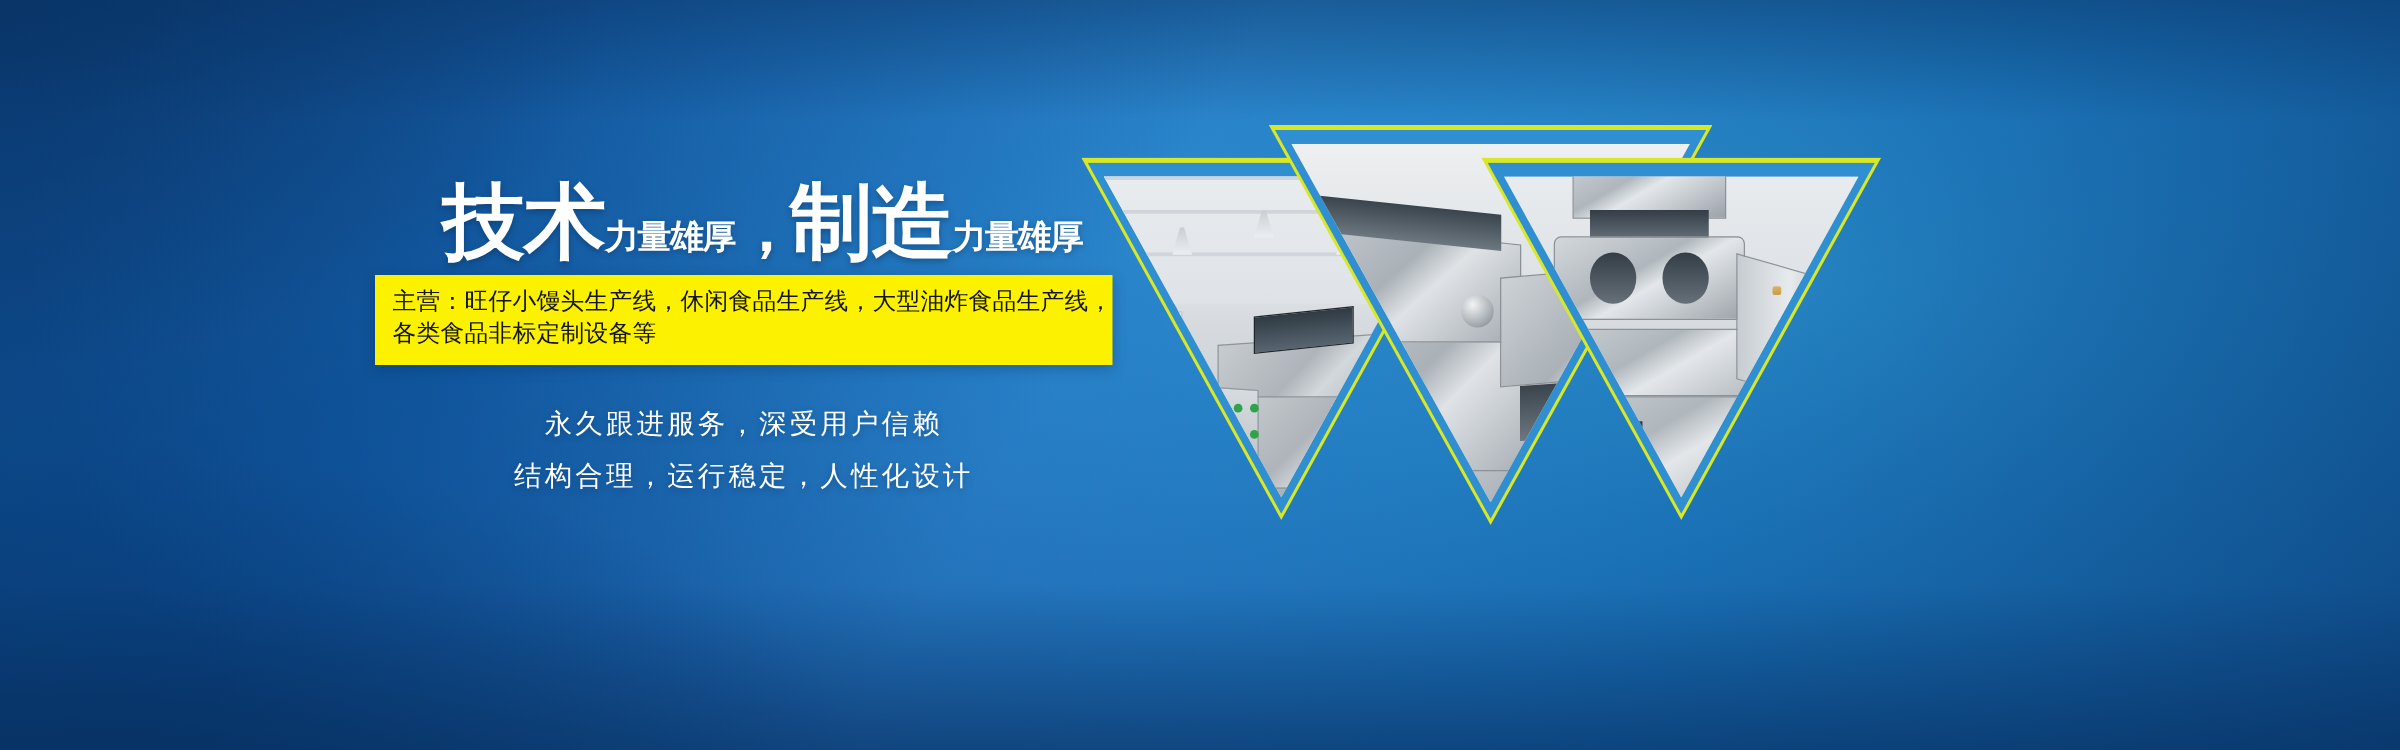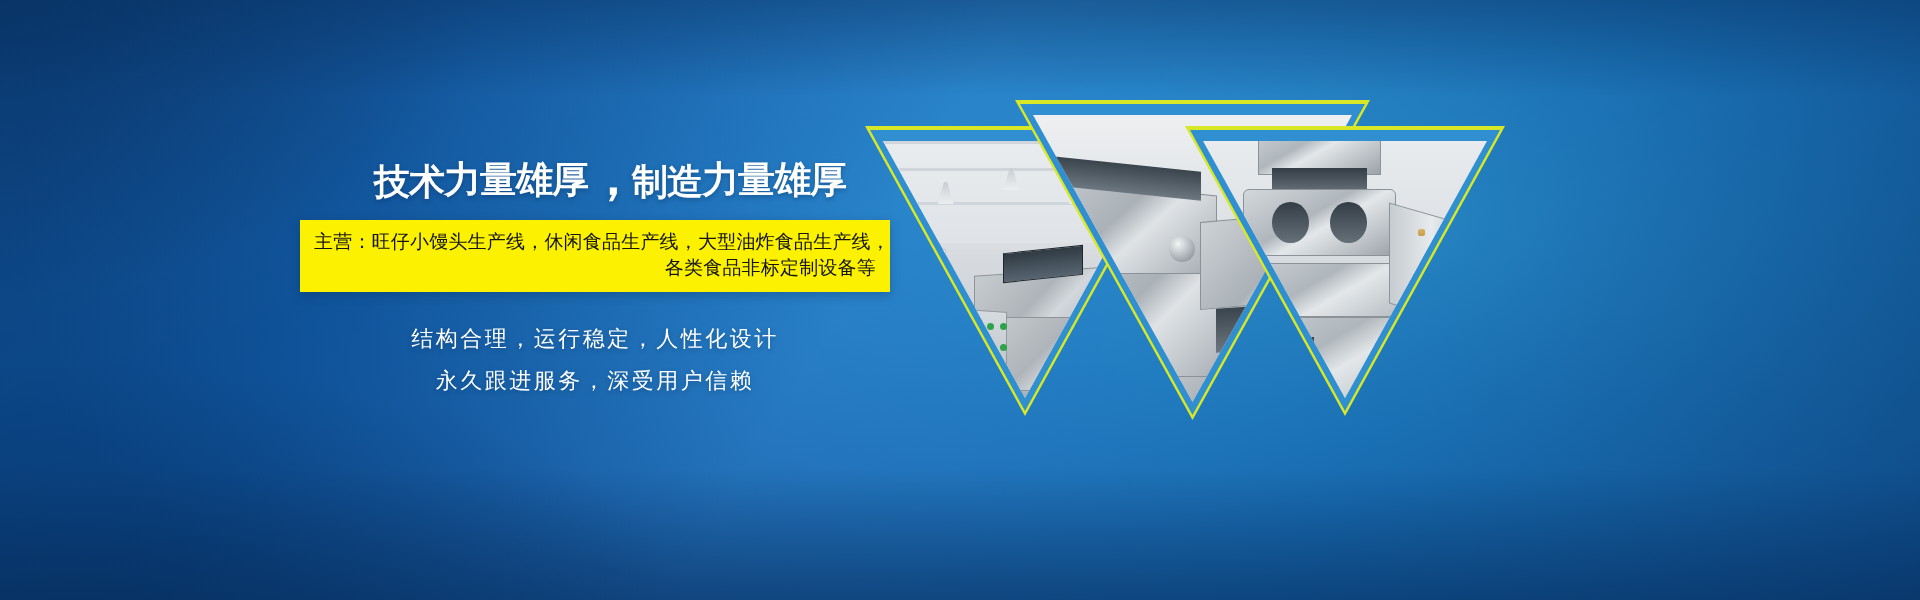--- a/index.html
+++ b/index.html
@@ -71,26 +71,26 @@
     height: 62px;
     line-height: 62px;
     text-align: center;
     white-space: nowrap;
     color: #ffffff;
     font-weight: 700;
     letter-spacing: 0px;
     text-shadow: 0 2px 5px rgba(3,36,76,0.38);
   }
   .headline .big {
-    font-size: 36px;
+    font-size: 66px;
     font-weight: 700;
     letter-spacing: -1px;
   }
   .headline .small {
-    font-size: 37px;
+    font-size: 27px;
     font-weight: 700;
     letter-spacing: -1px;
     position: relative;
     top: -2px;
     text-align: center;
   }
   .headline .comma {
     font-size: 50px;
     letter-spacing: -6px;
   }
@@ -103,21 +103,21 @@
     box-shadow: 0 3px 10px rgba(4,40,82,0.30);
   }
   .yellow-line {
     color: #141414;
     font-size: 19px;
     line-height: 26px;
     text-align: center;
     white-space: nowrap;
     letter-spacing: 0.2px;
   }
-  .yellow-line.second { text-align: right; }
+  .yellow-line.second { text-align: left; }
 
   .feature-lines {
     margin-top: 26px;
     text-align: center;
     width: 590px;
   }
   .feature-line {
     color: #ffffff;
     font-size: 22px;
     line-height: 42px;
@@ -281,22 +281,22 @@
     <h1 class="headline">
       <span class="big">技术</span><span class="small">力量雄厚</span><span class="comma">，</span><span class="big">制造</span><span class="small">力量雄厚</span>
     </h1>
 
     <div class="yellow-box">
       <div class="yellow-line">主营：旺仔小馒头生产线，休闲食品生产线，大型油炸食品生产线，</div>
       <div class="yellow-line second">各类食品非标定制设备等</div>
     </div>
 
     <div class="feature-lines">
+      <div class="feature-line">永久跟进服务，深受用户信赖</div>
       <div class="feature-line">结构合理，运行稳定，人性化设计</div>
-      <div class="feature-line">永久跟进服务，深受用户信赖</div>
     </div>
 
   </div>
 
   <div class="tri-zone">
 
     <div class="tri tri-a">
       <div class="frame-yellow"></div>
       <div class="frame-blue"></div>
       <div class="photo">

